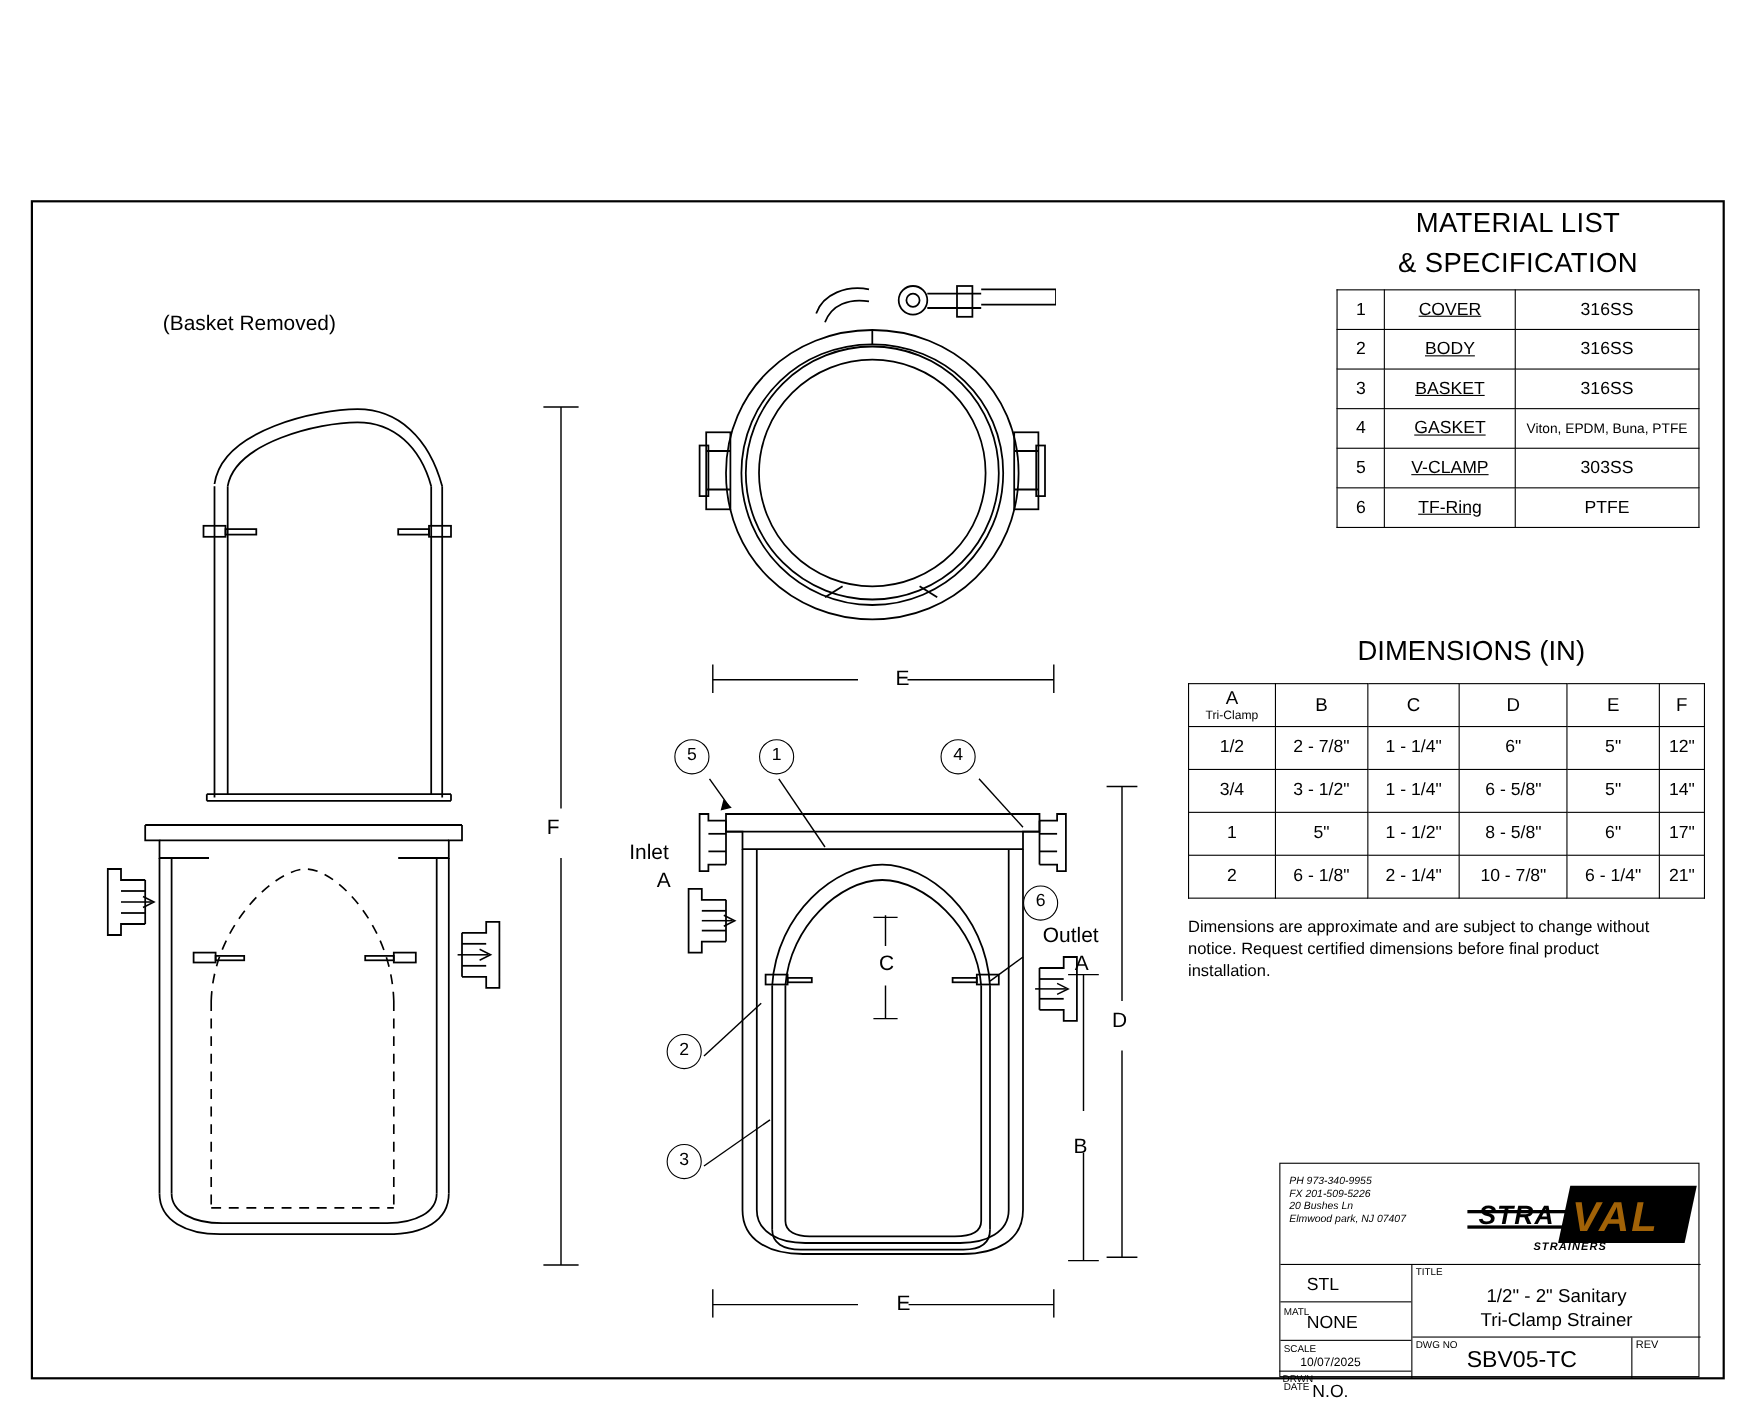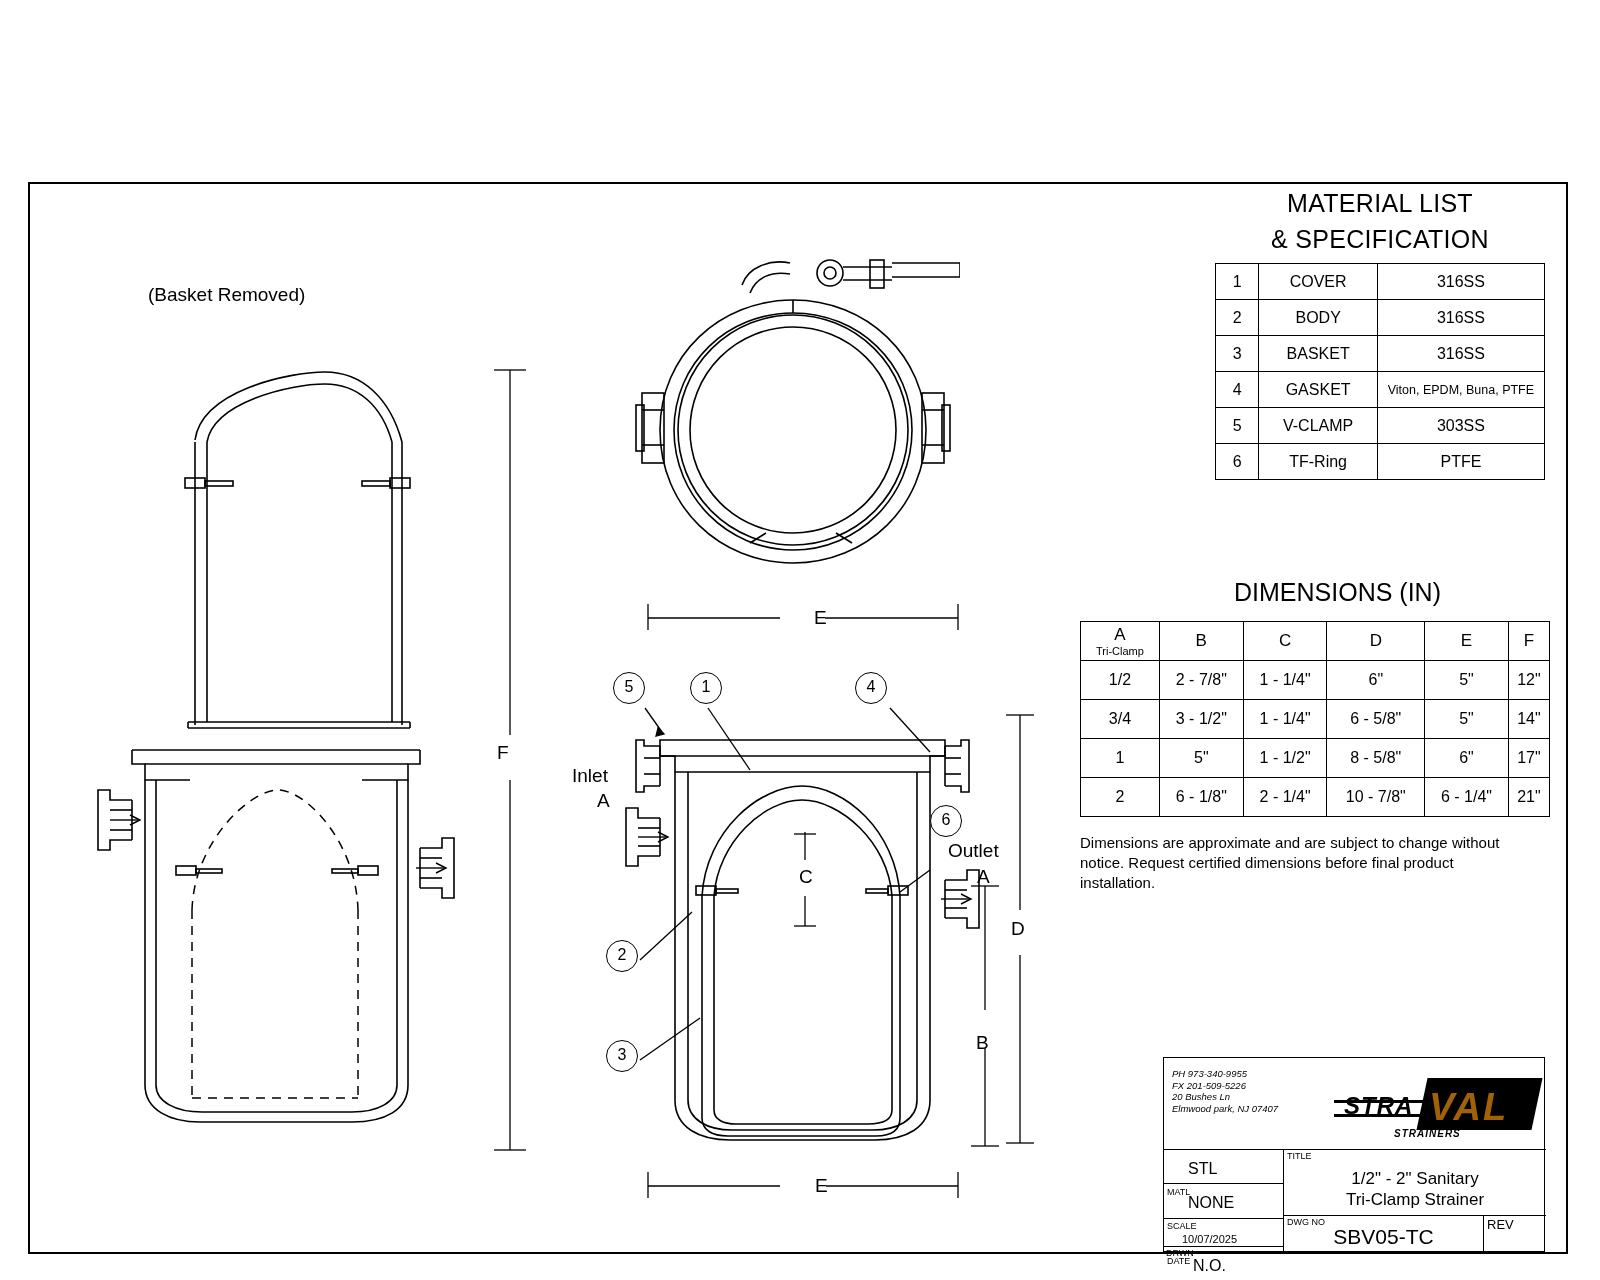--- a/index.html
+++ b/index.html
@@ -30,21 +30,21 @@
   
   #material-block {
     position: absolute; left: 1215px; top: 185px; width: 330px;
   }
   #material-block .mtitle {
     text-align: center; font-size: 25px; line-height: 36px; letter-spacing: .3px;
   }
   #material-table { width: 330px; margin-top: 6px; font-size: 16px; }
   #material-table td { height: 33px; }
   #material-table td.num { width: 42px; }
-  #material-table td.nm { width: 118px; }
+  #material-table td.nm { width: 118px; text-decoration: underline; }
   #material-table td.sp { width: 170px; }
   #material-table td.sp.small { font-size: 12.5px; }
 
   
   #dims-block { position: absolute; left: 1080px; top: 578px; width: 515px; }
   #dims-block .dtitle { text-align: center; font-size: 25px; }
   #dims-table { width: 470px; margin-top: 14px; font-size: 16px; }
   #dims-table td { height: 36px; }
   #dims-table td.hdr { font-size: 17px; }
   #dims-table td.hdr small { display:block; font-size: 11px; }
@@ -76,21 +76,21 @@
 
   #tb-right { position:absolute; left:120px; top:92px; width:262px; height:103px; box-sizing:border-box; }
   #tb-title-cell { height:66px; border-bottom:1.6px solid #000; box-sizing:border-box; position:relative; }
   #tb-title-cell .k { position:absolute; left:3px; top:1px; font-size:9px; }
   #tb-title-cell .t { position:absolute; left:0; right:0; top:18px; text-align:center; font-size:17px; line-height:21px; }
   #tb-dwg-row { height:37px; position:relative; }
   #tb-dwg { position:absolute; left:0; top:0; width:200px; height:37px; border-right:1.6px solid #000; box-sizing:border-box; }
   #tb-dwg .k { position:absolute; left:3px; top:1px; font-size:9px; }
   #tb-dwg .v { position:absolute; left:0; right:0; top:9px; text-align:center; font-size:21px; }
   #tb-rev { position:absolute; left:200px; top:0; width:62px; height:37px; }
-  #tb-rev .k { position:absolute; left:3px; top:1px; font-size:13px; }
+  #tb-rev .k { position:absolute; left:3px; top:1px; font-size:10px; }
 
   
   .callout {
     width: 30px; height: 30px; border: 1.5px solid #000; border-radius: 50%;
     font-size: 16px; text-align: center; line-height: 28px; background:#fff;
   }
   .dimletter { font-size: 19px; }
   .note-text { font-size: 19px; }
 </style>
 </head>

